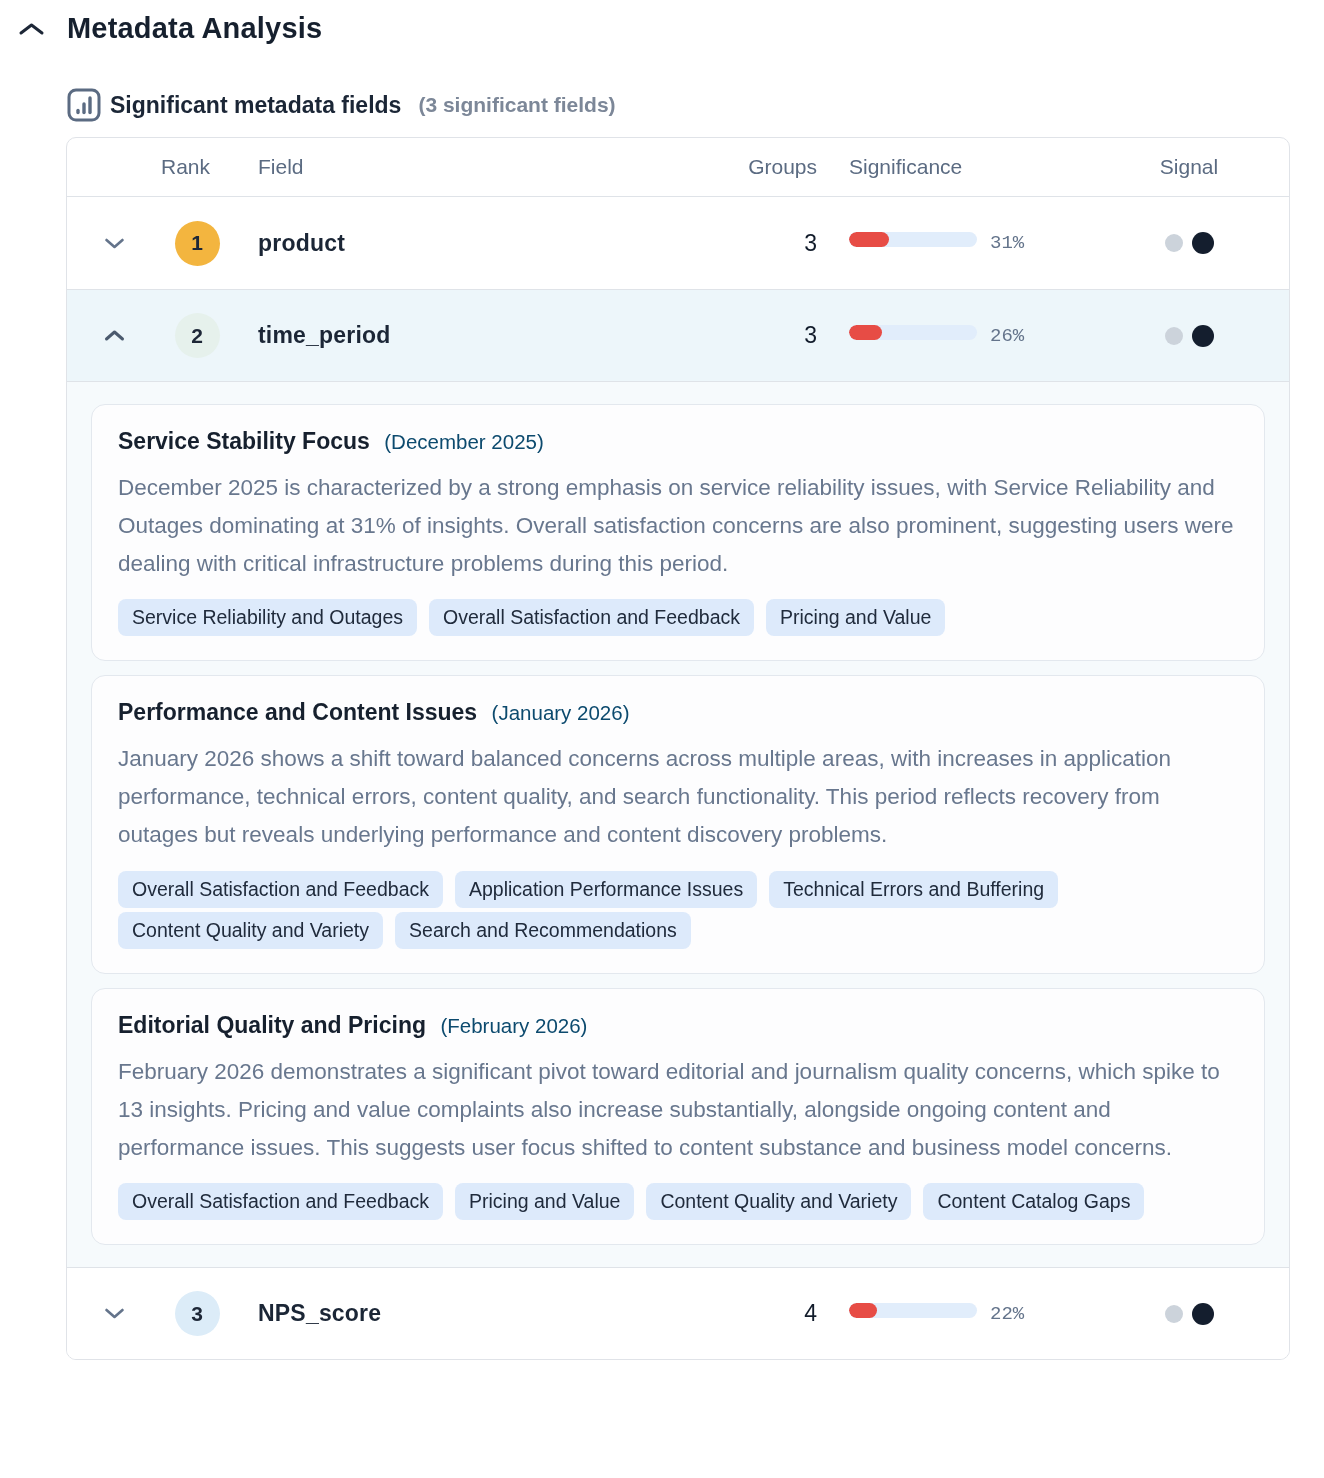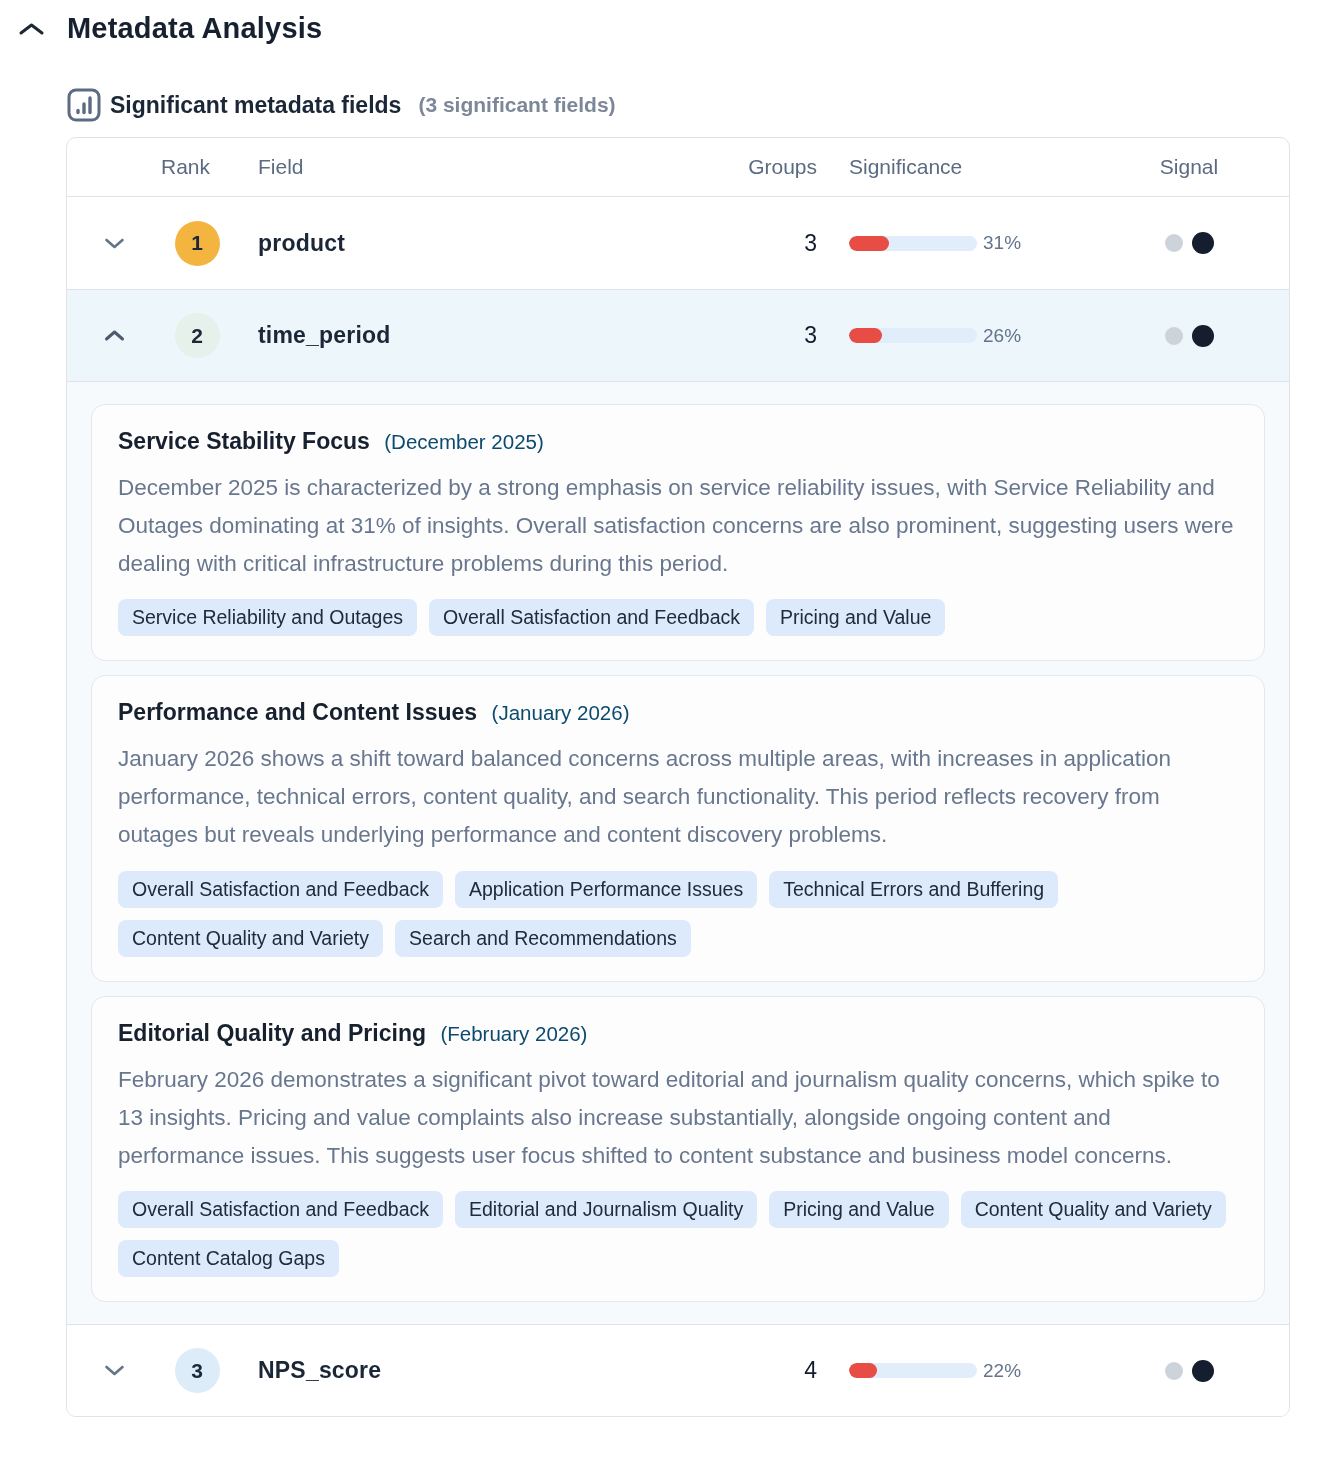--- a/index.html
+++ b/index.html
@@ -48,40 +48,40 @@
     width: 45px; height: 45px; border-radius: 50%;
     display: flex; align-items: center; justify-content: center;
     font-size: 21px; font-weight: 700; color: #1d2737;
   }
   .rank-1 { background: #f3b53f; }
   .rank-2 { background: #e6f1ec; }
   .rank-3 { background: #dcecf8; }
 
   .cell-field { padding-left: 25px; font-weight: 600; color: #1b2636; letter-spacing: 0.2px; }
   .cell-groups { text-align: right; padding-right: 17px; color: #121c2b; }
-  .cell-sig { display: flex; align-items: center; gap: 6px; padding-left: 15px; }
+  .cell-sig { display: flex; gap: 13px; padding-left: 15px; font-family: Liberation Mono, monospace; }
   .sig-track { width: 128px; height: 15px; border-radius: 8px; background: #e1edfb; overflow: hidden; flex: 0 0 auto; }
   .sig-fill { height: 100%; background: #e74c45; border-radius: 8px; }
   .sig-pct { font-size: 19px; color: #64748b; }
 
   .cell-signal { display: flex; align-items: center; justify-content: center; gap: 9px; }
   .dot-muted { width: 18px; height: 18px; border-radius: 50%; background: #ccd3db; }
   .dot-strong { width: 22px; height: 22px; border-radius: 50%; background: #141e2e; }
 
   
   .detail-area { background: #f6fafc; border-top: 1px solid #dfe3e8; padding: 22px 0 8px; }
   .detail-card {
     background: #fdfdfe; border: 1px solid #e3e8ee; border-radius: 14px;
     margin: 0 24px 14px; padding: 21px 26px 24px;
   }
   .card-title-line { line-height: 1.35; }
   .card-title { font-size: 23px; font-weight: 700; color: #16202e; }
   .card-period { font-size: 20.5px; color: #0c4a6e; margin-left: 10px; font-weight: 400; }
   .card-body { font-size: 22.5px; line-height: 1.68; color: #68778e; margin-top: 12px; }
-  .tags { display: flex; flex-wrap: wrap; gap: 12px 12px; margin-top: 17px; }
+  .tags { display: flex; flex-wrap: wrap; gap: 4px 12px; margin-top: 17px; }
   .tag {
     background: #ddeafb; color: #202b3c; font-size: 19.5px;
     padding: 7px 14px; border-radius: 8px; white-space: nowrap;
   }
 </style>
 </head>
 <body>
 
 <div class="page">
 
@@ -199,21 +199,20 @@
       </div>
 
       <div class="detail-card">
         <div class="card-title-line">
           <span class="card-title">Editorial Quality and Pricing</span>
           <span class="card-period">(February 2026)</span>
         </div>
         <div class="card-body">February 2026 demonstrates a significant pivot toward editorial and journalism quality concerns, which spike to 13 insights. Pricing and value complaints also increase substantially, alongside ongoing content and performance issues. This suggests user focus shifted to content substance and business model concerns.</div>
         <div class="tags">
           <span class="tag">Overall Satisfaction and Feedback</span>
-          <span class="tag">Editorial and Journalism Quality</span>
           <span class="tag">Pricing and Value</span>
           <span class="tag">Content Quality and Variety</span>
           <span class="tag">Content Catalog Gaps</span>
         </div>
       </div>
 
     </div>
 
     <div class="row grid-cols row-divider">
       <div class="cell-expand">

